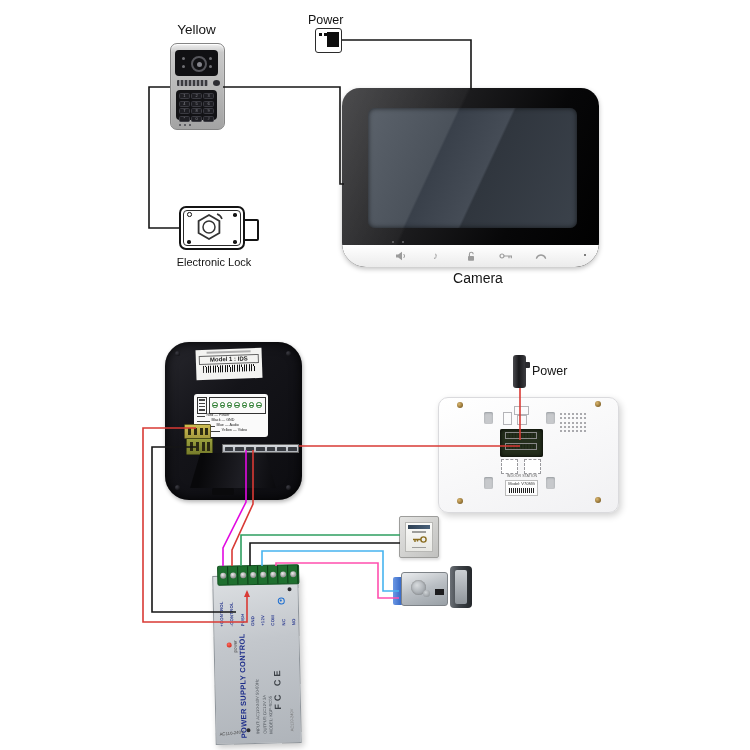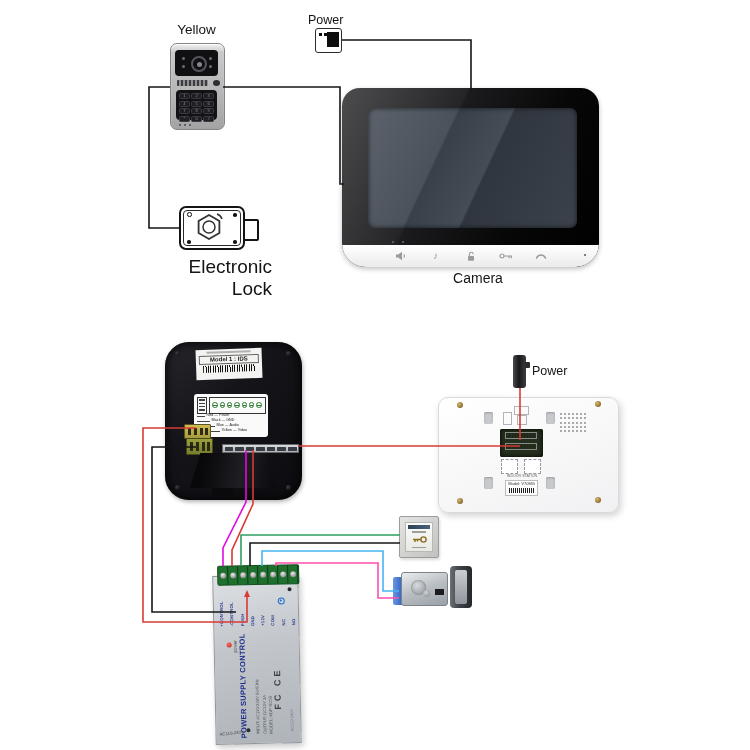--- a/index.html
+++ b/index.html
@@ -5,21 +5,21 @@
   html,body{margin:0;padding:0;background:#fff;}
   .canvas{position:relative;width:750px;height:750px;background:#fff;overflow:hidden;
           font-family:"Liberation Sans",sans-serif;color:#141414;}
   #wire-layer{position:absolute;left:0;top:0;width:750px;height:750px;z-index:30;pointer-events:none;}
   .lbl{position:absolute;z-index:6;color:#141414;}
 
   
   .camera-lbl{left:170px;top:22px;width:53px;text-align:center;font-size:13.5px;}
   .power-lbl-top{left:308px;top:13px;font-size:12.5px;}
   .monitor-lbl{left:447px;top:270px;width:62px;text-align:center;font-size:14px;}
-  .lock-lbl{left:156px;top:256px;width:116px;text-align:right;font-size:19px;}
+  .lock-lbl{left:156px;top:256px;width:116px;text-align:center;font-size:11px;}
 
   .camera-front{position:absolute;left:170px;top:43px;width:53px;height:85px;z-index:5;
     background:linear-gradient(180deg,#f0f0f0,#c9c9c9 10%,#b7b7b7 55%,#a3a3a3);
     border:1px solid #858585;border-radius:7px;box-shadow:inset 0 1px 1px #fff;}
   .cam-top-panel{position:absolute;left:4px;top:6px;width:43px;height:26px;background:#101013;border-radius:4px;}
   .cam-dot{position:absolute;width:3px;height:3px;border-radius:50%;background:#6f6f74;}
   .cam-ring{position:absolute;left:16px;top:6px;width:12px;height:12px;border:2px solid #56565c;border-radius:50%;}
   .cam-ring i{position:absolute;left:3.5px;top:3.5px;width:5px;height:5px;border-radius:50%;background:#85858c;}
   .cam-grille{position:absolute;left:6px;top:36px;width:31px;height:6px;border-radius:1px;
     background:repeating-linear-gradient(90deg,#3b3b40 0 2px,#8f8f94 2px 4px);}

